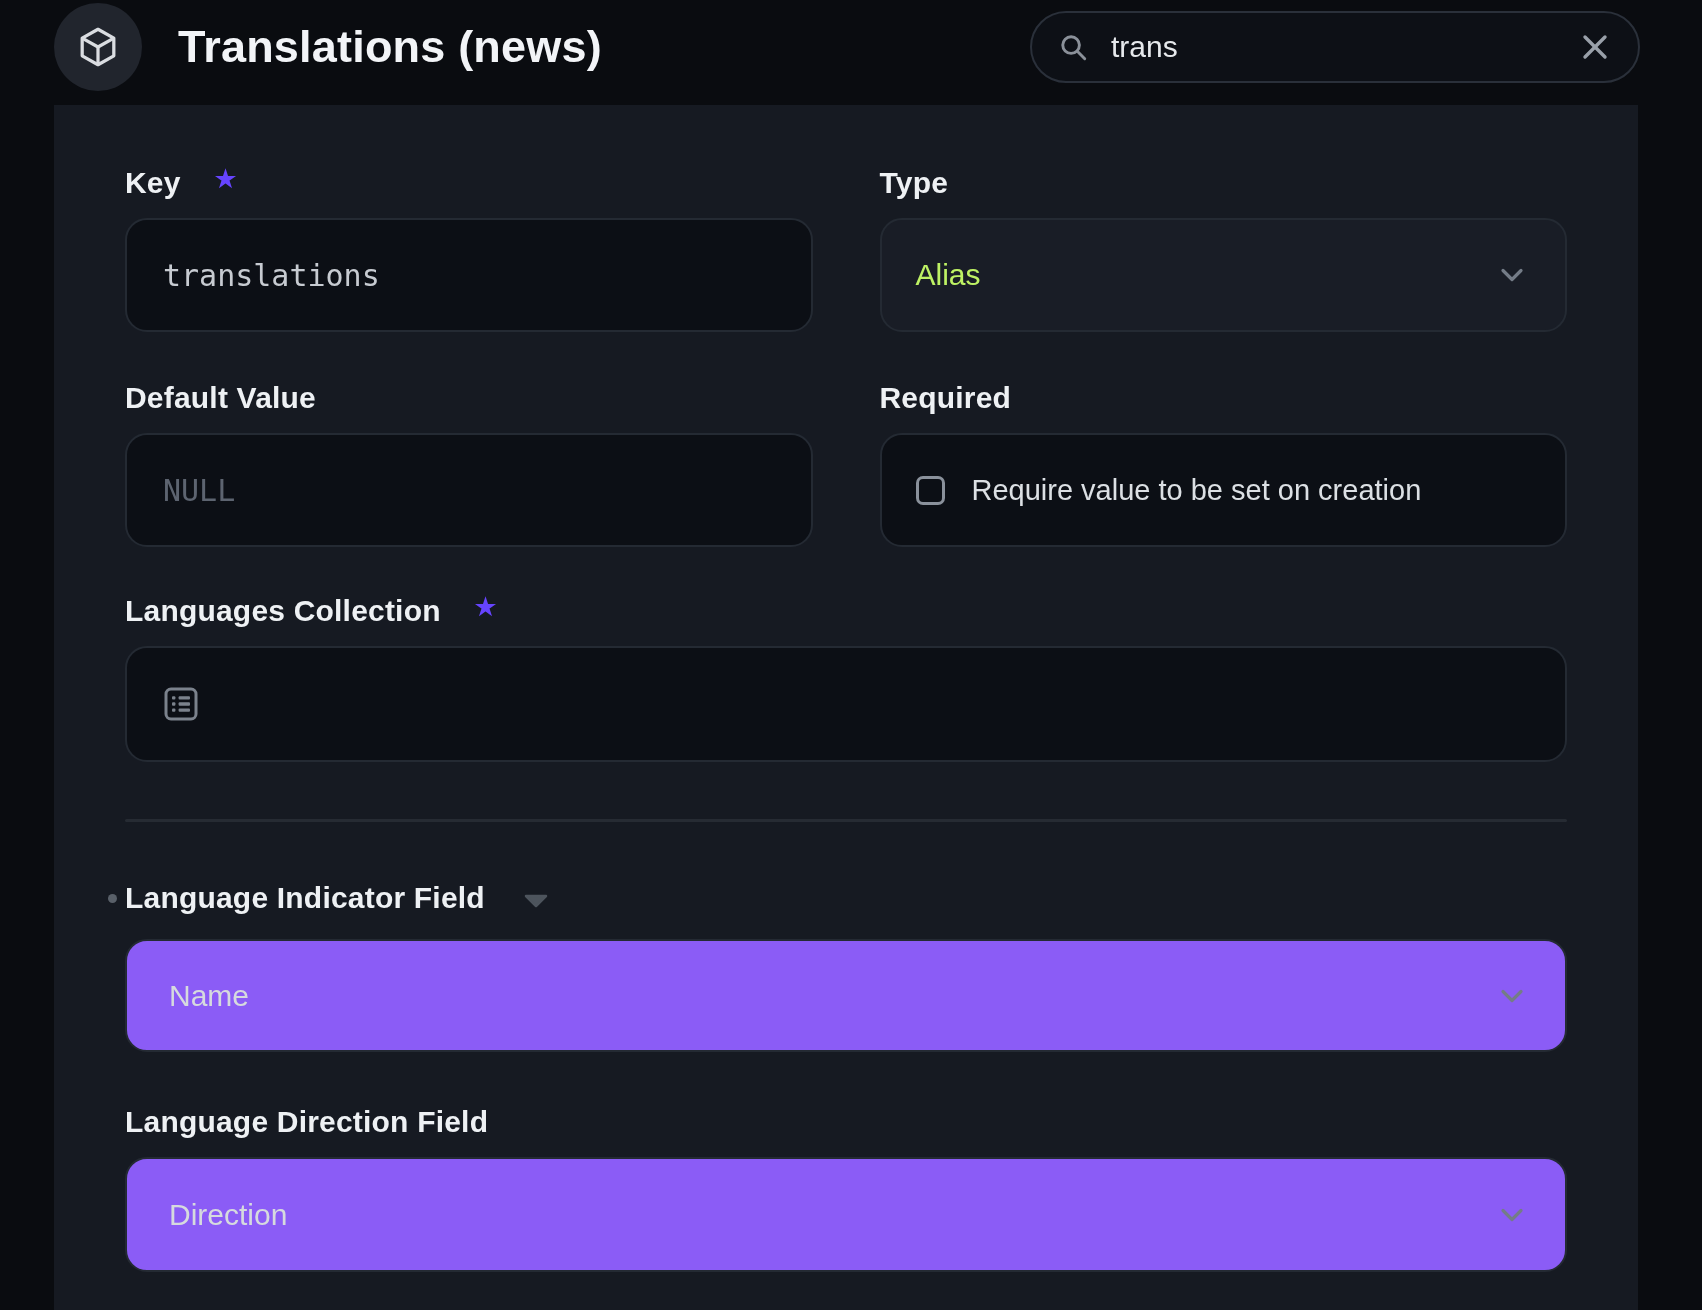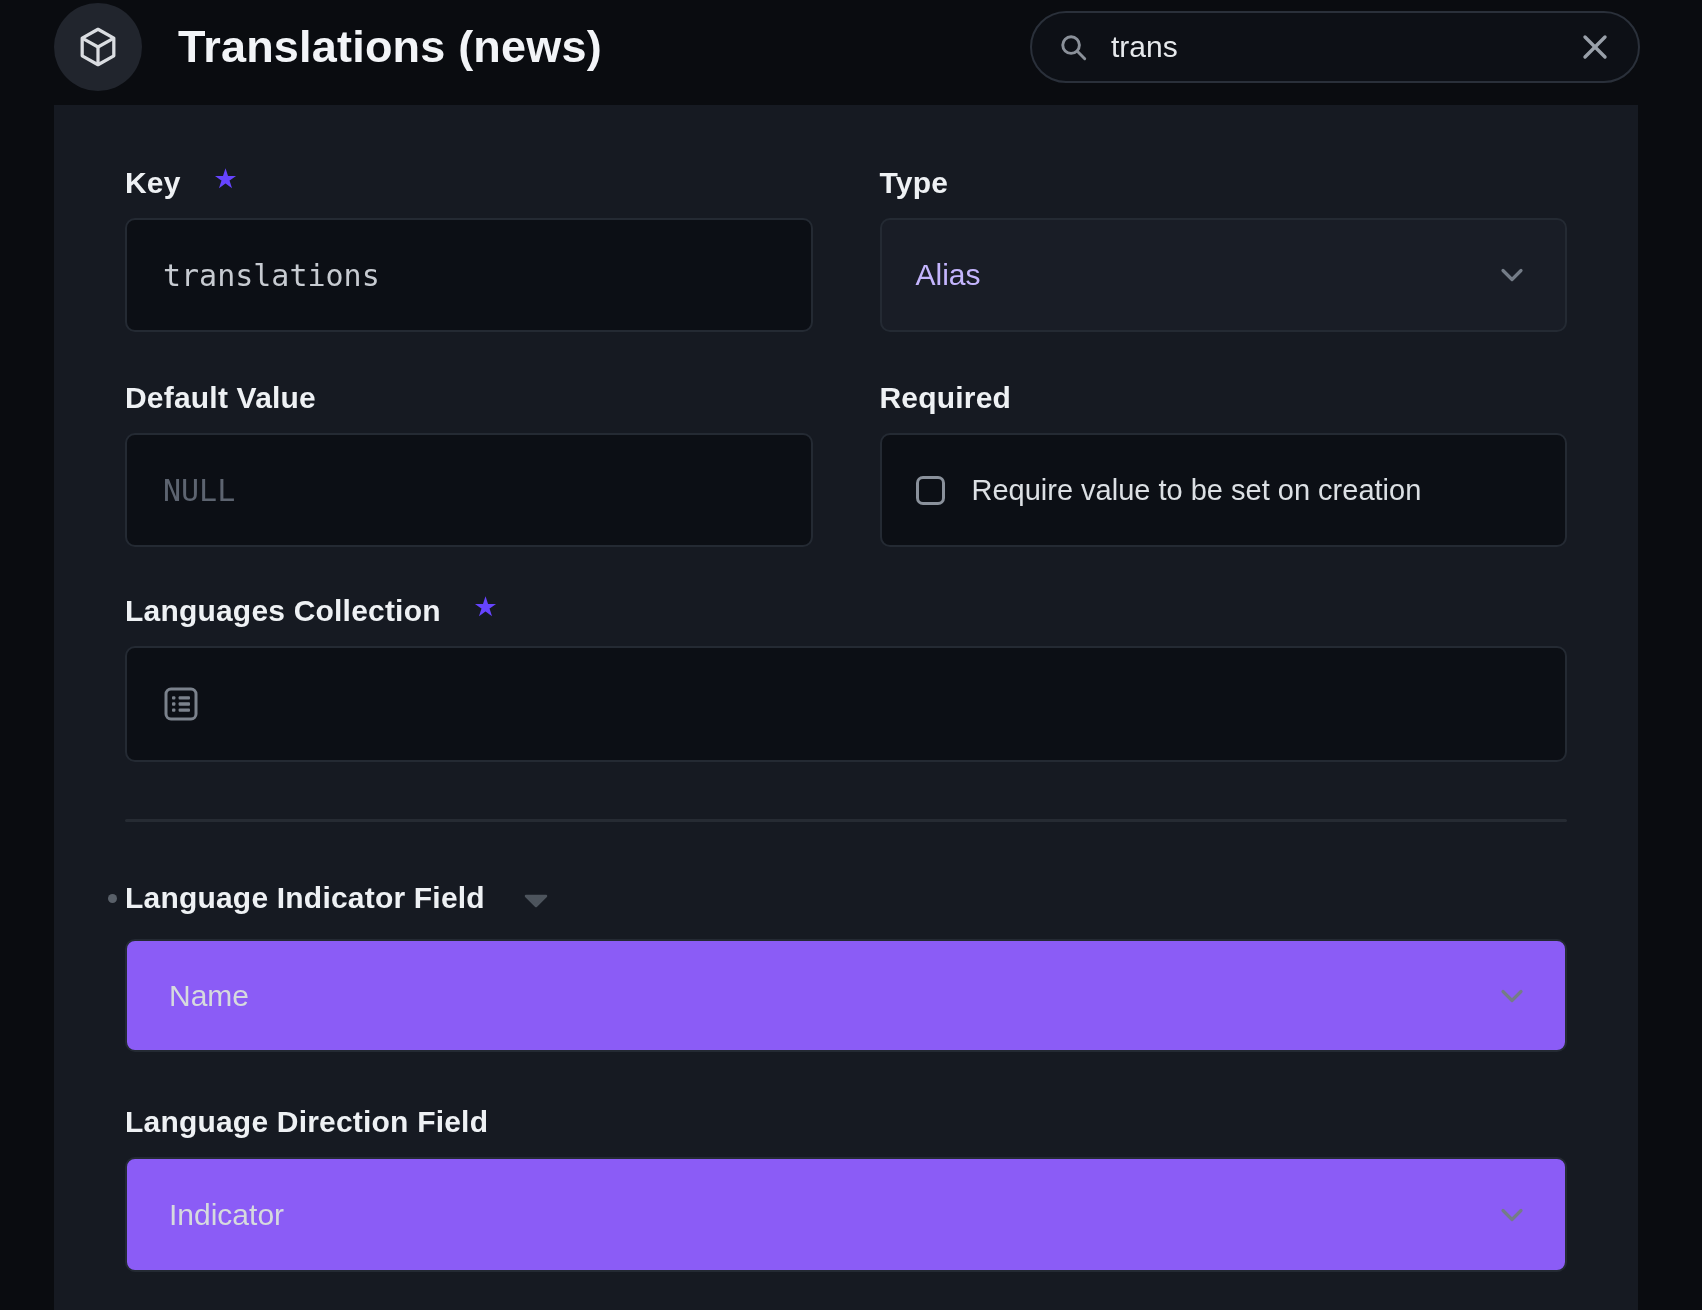--- a/index.html
+++ b/index.html
@@ -38,32 +38,32 @@
     position:absolute;left:54px;top:105px;width:1584px;bottom:0;
     background:#161a22;box-sizing:border-box;padding:60px 71px 0 71px;
   }
   .grid2{display:grid;grid-template-columns:1fr 1fr;column-gap:67px;margin-bottom:48px;}
   .field-label{
     display:flex;align-items:center;height:36px;margin-bottom:17px;
     font-size:30px;font-weight:700;color:#eef1f4;letter-spacing:.2px;position:relative;gap:24px;
   }
   .star{color:#6644ff;font-size:24px;margin-left:10px;margin-top:-8px;}
   .box{
-    height:114px;border-radius:10px;border:2px solid #242a33;box-sizing:border-box;
+    height:114px;border-radius:22px;border:2px solid #242a33;box-sizing:border-box;
     display:flex;align-items:center;padding:0 38px 0 34px;background:#0c0f15;
   }
   .box.mid{background:#8b5cf6;padding-left:42px;}
   .box.disabled{background:#191d26;}
   .box input{
     width:100%;background:transparent;border:none;outline:none;
     font-family:"DejaVu Sans Mono",monospace;font-size:30px;color:#c7cbd1;
   }
   .box input::placeholder{color:#5d6470;opacity:1;}
   .select-value{font-size:30px;color:#d6dade;flex:1 1 auto;}
-  .select-value.muted{color:#c4b5fd;}
+  .select-value.muted{color:#bef264;}
   .mono-accent{font-family:"DejaVu Sans Mono",monospace;font-size:30px;color:#6644ff;flex:1 1 auto;}
   .chk-box{
     width:29px;height:29px;border:3px solid #8a919b;border-radius:7px;
     box-sizing:border-box;background:transparent;flex:0 0 auto;cursor:pointer;
   }
   .chk-label{font-size:29px;color:#dce0e4;margin-left:27px;}
   .divider{height:3px;background:#262b33;border-radius:2px;margin:57px 0 58px 0;}
   .dot{
     position:absolute;left:-17px;top:14px;width:9px;height:9px;border-radius:50%;
     background:#596069;
@@ -193,21 +193,21 @@
           </svg>
         </span>
       </div>
     </div>
 
     <div class="full">
       <div class="field-label">
         <span>Language Direction Field</span>
       </div>
       <div class="box mid" style="height:115px;">
-        <span class="select-value">Indicator</span>
+        <span class="select-value">Direction</span>
         <span style="display:flex">
           <svg width="30" height="30" viewBox="0 0 30 30" fill="none">
             <polyline points="6,10.5 15,19.5 24,10.5" stroke="#747c87" stroke-width="3.2" stroke-linecap="round" stroke-linejoin="round"></polyline>
           </svg>
         </span>
       </div>
     </div>
 
   </div>
 </div>

